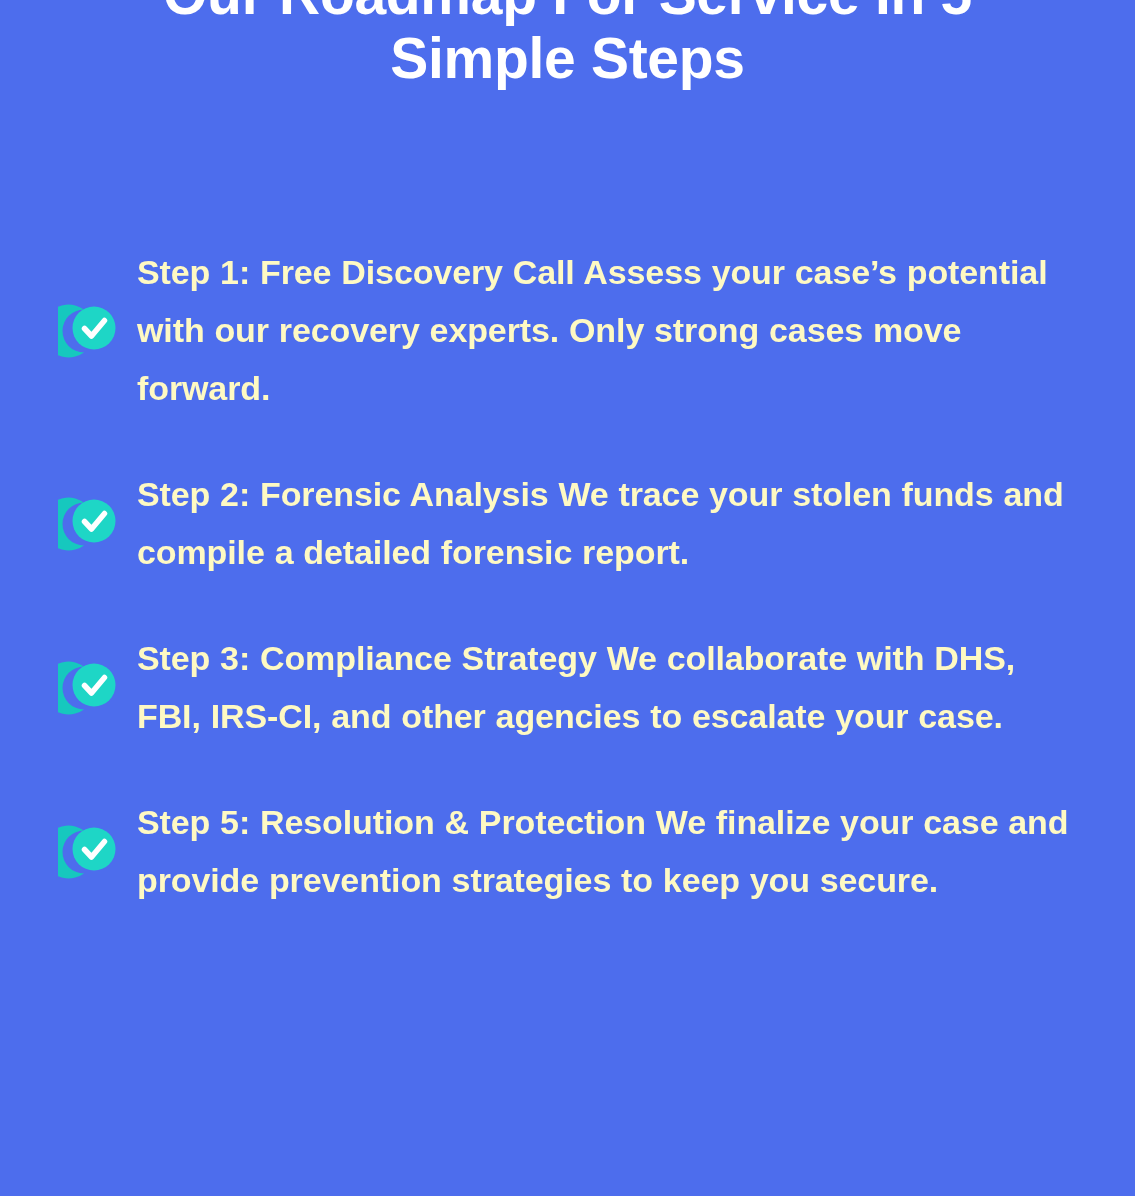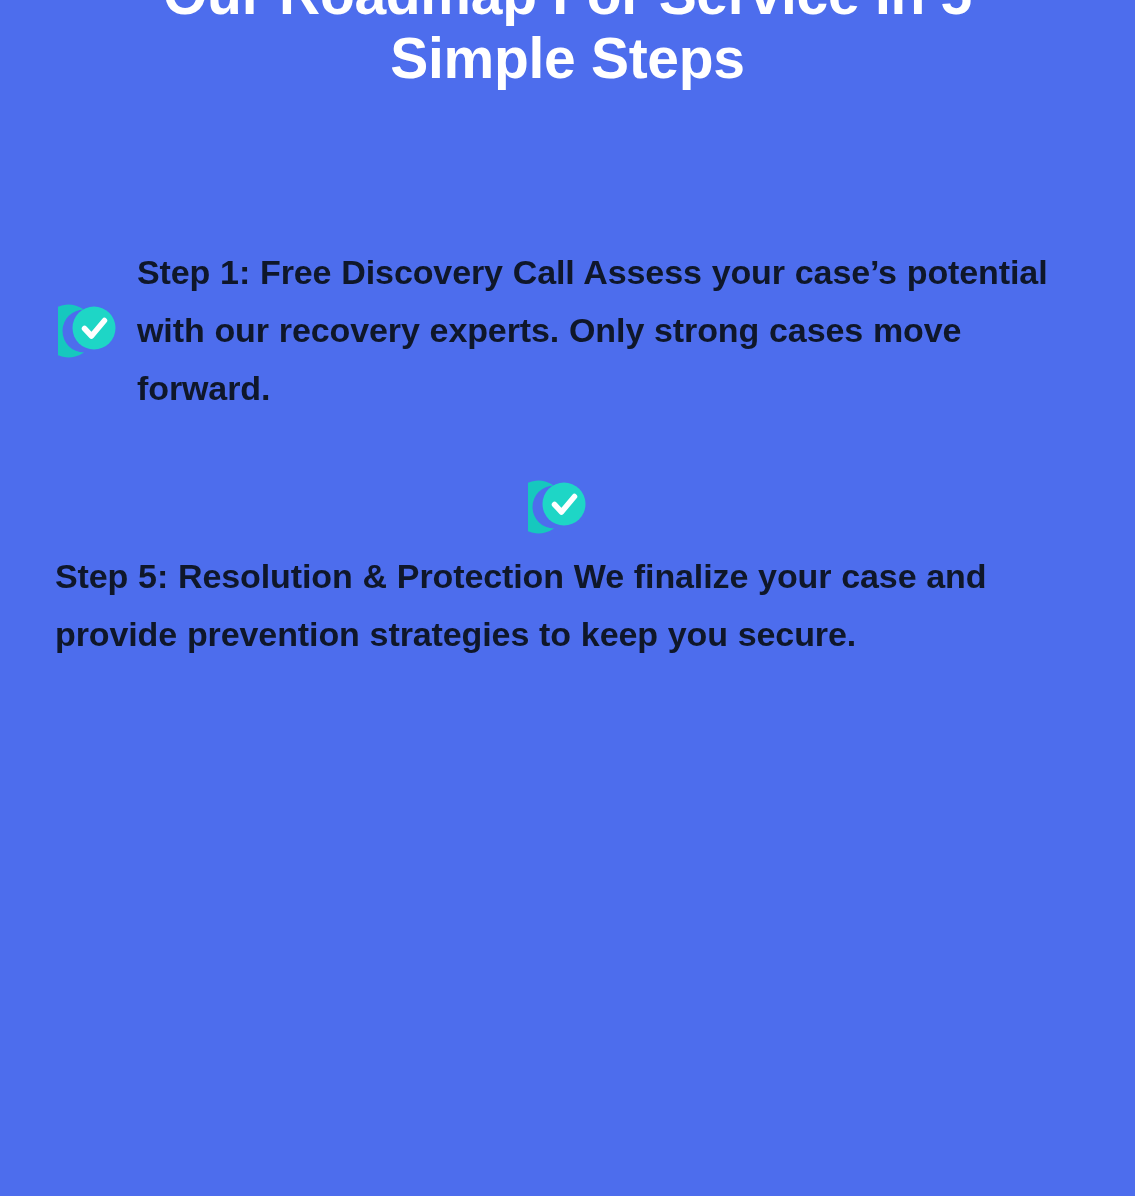--- a/index.html
+++ b/index.html
@@ -49,39 +49,39 @@
     width: 1135px;
     box-sizing: border-box;
     padding-left: 55px;
     padding-right: 58px;
   }
   .step-row {
     display: flex;
     align-items: center;
     margin-bottom: 48px;
   }
-  .step-row:last-child { margin-bottom: 0; flex-direction: column; }
+  .step-row:last-child { margin-bottom: 0; }
 
   .icon-cell {
     flex: 0 0 82px;
     width: 82px;
     display: flex;
     align-items: center;
     justify-content: flex-start;
   }
   .check-icon {
     display: block;
     width: 60px;
     height: 60px;
     margin-left: 3px;
   }
 
   .step-text {
     flex: 1 1 auto;
-    color: #0f172a;
+    color: #fef9c3;
     font-size: 34px;
     line-height: 58px;
     font-weight: bold;
     letter-spacing: -0.1px;
     word-spacing: 0.5px;
   }
 </style>
 </head>
 <body>
 
@@ -97,21 +97,41 @@
       <span class="icon-cell">
         <svg class="check-icon" viewBox="0 0 60 60">
           <path d="M26 9.5 A21.5 21.5 0 1 0 26 52.5 A26.5 26.5 0 1 1 26 9.5 Z" fill="#16c8be"></path>
           <circle cx="36" cy="28" r="21.5" fill="#1ed6c6"></circle>
           <path d="M26.5 28.5 L33.5 36 L46.5 20.5" fill="none" stroke="#ffffff" stroke-width="5.5" stroke-linecap="round" stroke-linejoin="round"></path>
         </svg>
       </span>
       <div class="step-text">Step 1: Free Discovery Call Assess your case’s potential with our recovery experts. Only strong cases move forward.</div>
     </div>
 
+    <div class="step-row">
+      <span class="icon-cell">
+        <svg class="check-icon" viewBox="0 0 60 60">
+          <path d="M26 9.5 A21.5 21.5 0 1 0 26 52.5 A26.5 26.5 0 1 1 26 9.5 Z" fill="#16c8be"></path>
+          <circle cx="36" cy="28" r="21.5" fill="#1ed6c6"></circle>
+          <path d="M26.5 28.5 L33.5 36 L46.5 20.5" fill="none" stroke="#ffffff" stroke-width="5.5" stroke-linecap="round" stroke-linejoin="round"></path>
+        </svg>
+      </span>
+      <div class="step-text">Step 2: Forensic Analysis We trace your stolen funds and compile a detailed forensic report.</div>
+    </div>
 
+    <div class="step-row">
+      <span class="icon-cell">
+        <svg class="check-icon" viewBox="0 0 60 60">
+          <path d="M26 9.5 A21.5 21.5 0 1 0 26 52.5 A26.5 26.5 0 1 1 26 9.5 Z" fill="#16c8be"></path>
+          <circle cx="36" cy="28" r="21.5" fill="#1ed6c6"></circle>
+          <path d="M26.5 28.5 L33.5 36 L46.5 20.5" fill="none" stroke="#ffffff" stroke-width="5.5" stroke-linecap="round" stroke-linejoin="round"></path>
+        </svg>
+      </span>
+      <div class="step-text">Step 3: Compliance Strategy We collaborate with DHS, FBI, IRS-CI, and other agencies to escalate your case.</div>
+    </div>
 
 
     <div class="step-row">
       <span class="icon-cell">
         <svg class="check-icon" viewBox="0 0 60 60">
           <path d="M26 9.5 A21.5 21.5 0 1 0 26 52.5 A26.5 26.5 0 1 1 26 9.5 Z" fill="#16c8be"></path>
           <circle cx="36" cy="28" r="21.5" fill="#1ed6c6"></circle>
           <path d="M26.5 28.5 L33.5 36 L46.5 20.5" fill="none" stroke="#ffffff" stroke-width="5.5" stroke-linecap="round" stroke-linejoin="round"></path>
         </svg>
       </span>

